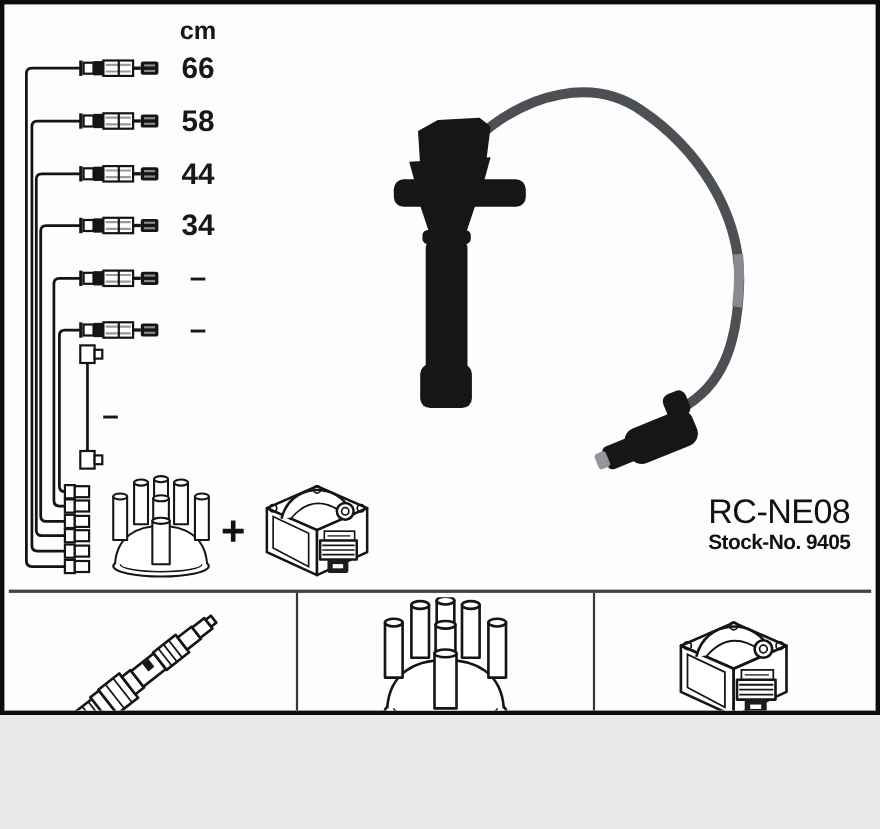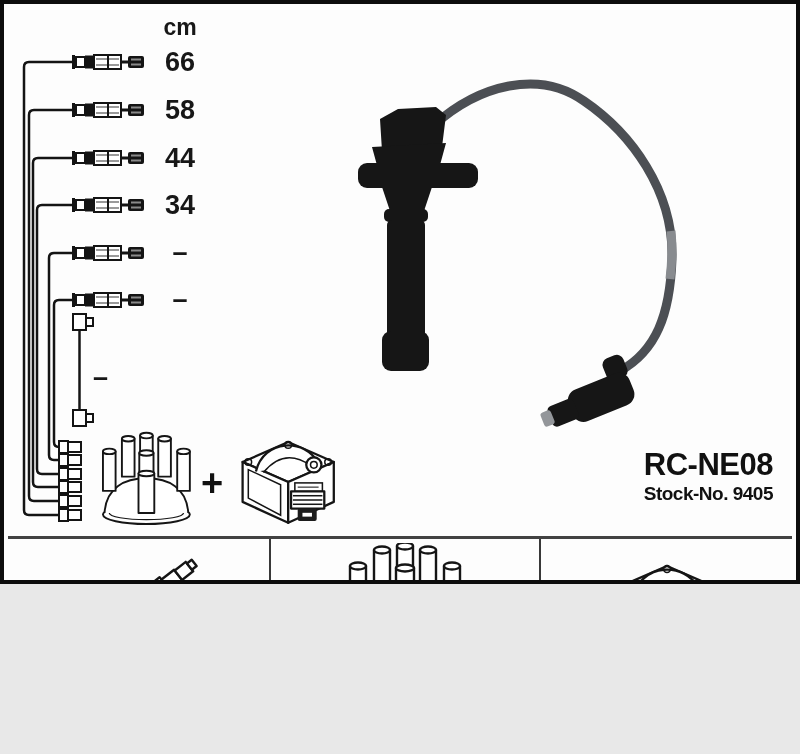--- a/index.html
+++ b/index.html
@@ -1,31 +1,31 @@
 <!DOCTYPE html>
 <html><head>
 <meta charset="utf-8">
 <style>
   html,body{margin:0;padding:0;background:#e8e8e8;}
   #stage{
-    position:relative;width:800px;height:584px;background:#fdfdfd;
+    position:relative;width:800px;height:650px;background:#fdfdfd;
     box-sizing:border-box;border:4px solid #0d0d0d;overflow:hidden;
     font-family:"Liberation Sans",sans-serif;color:#111;
   }
   svg text{font-family:"Liberation Sans",sans-serif;}
   .len{font-size:27px;font-weight:bold;fill:#171717;}
   .unit{font-size:23px;font-weight:bold;fill:#171717;}
   .outl{fill:#fff;stroke:#141414;stroke-width:2;}
   .wire{fill:none;stroke:#141414;stroke-width:2.5;}
   .art{fill:#fff;stroke:#151515;stroke-width:2.4;stroke-linejoin:round;}
   .artthin{fill:none;stroke:#151515;stroke-width:1.6;}
   #schematic{position:absolute;left:0;top:0;}
   #photo{position:absolute;left:330px;top:55px;}
   #codes{position:absolute;right:23px;top:444px;text-align:right;line-height:1.12;}
-  #part-code{font-size:31px;font-weight:bold;letter-spacing:-.5px;}
+  #part-code{font-size:31px;font-weight:normal;letter-spacing:-.5px;}
   #stock-no{font-size:19px;font-weight:bold;letter-spacing:-.5px;}
   #plus{position:absolute;left:197px;top:458px;font-size:38px;font-weight:bold;}
   #grid{
     position:absolute;left:4px;right:4px;top:532px;bottom:4px;
     border-top:3px solid #424242;display:grid;
     grid-template-columns:263px 270px 1fr;grid-template-rows:130px 1fr;
   }
   .gc{display:flex;align-items:center;justify-content:center;}
   .cr{border-right:2px solid #383838;}
   .rb{border-bottom:2px solid #7e7e7e;}

